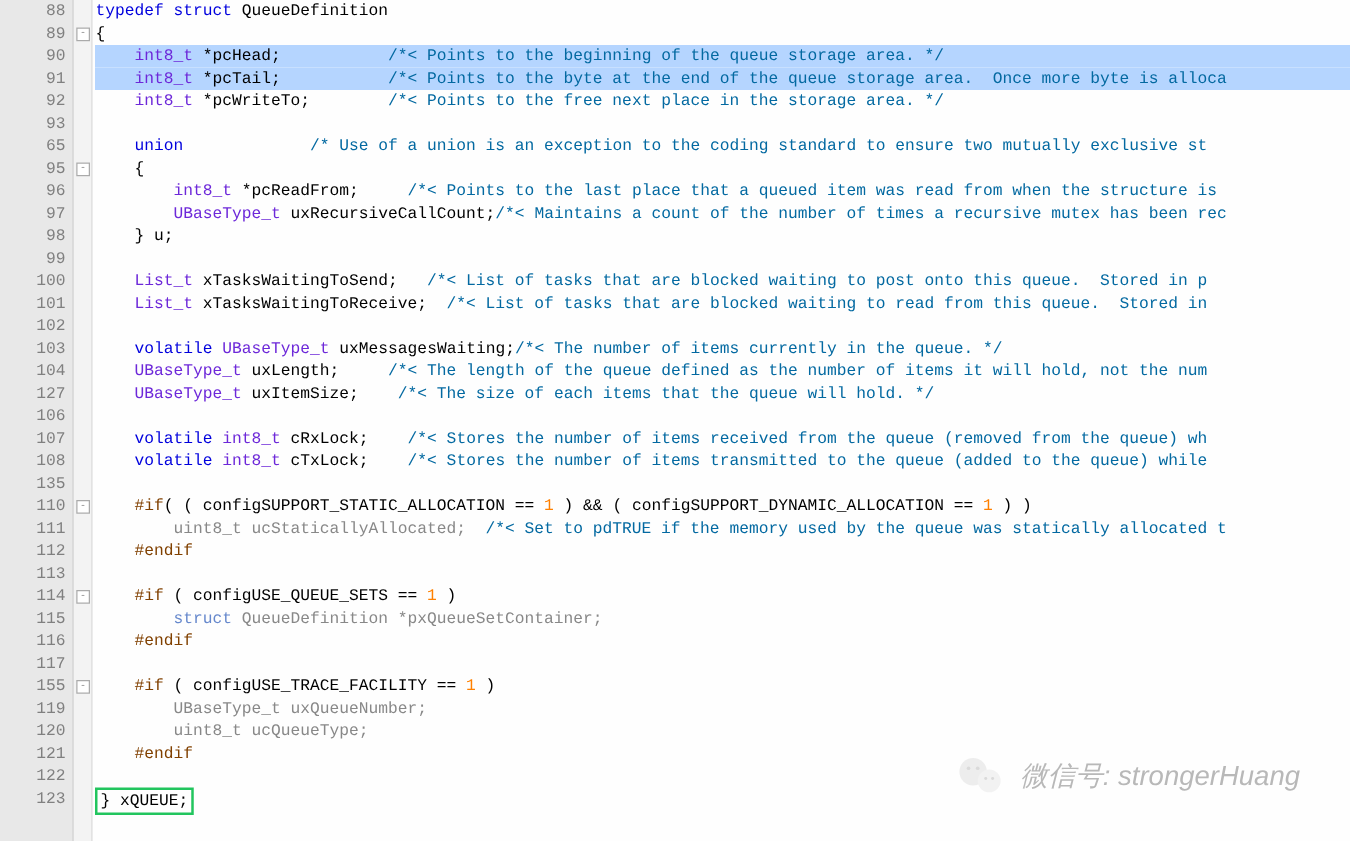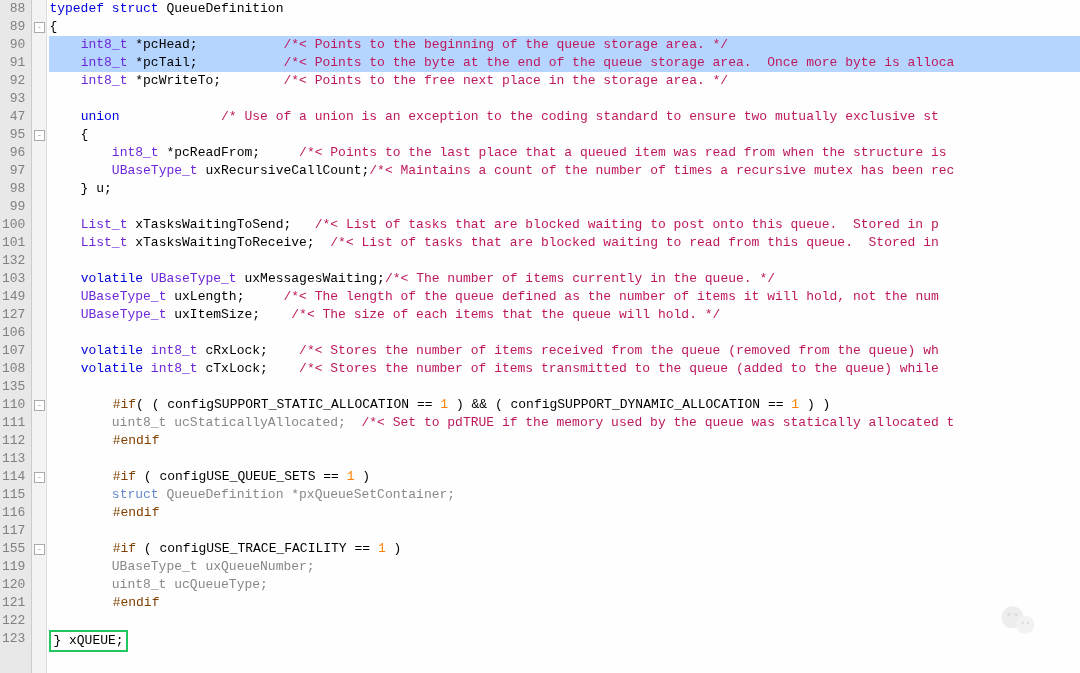--- a/index.html
+++ b/index.html
@@ -38,26 +38,26 @@
   .code {
     flex: 1 1 auto;
     white-space: pre;
     overflow: hidden;
     padding-left: 2px;
   }
   .line {
     height: 18px;
     line-height: 18px;
   }
-  .gutter .line { padding-right: 2px; }
+  .gutter .line { padding-right: 2px; margin-left: 27px; }
   .fold-col .line { display:flex; align-items:center; justify-content:center;}
   .kw { color: #0000dd; }
   .type { color: #6d28d9; }
-  .comment { color: #be185d; margin-top: 24px; }
-  .pp { color: #804000; margin-left: 32px; }
+  .comment { color: #0369a1; margin-top: 24px; }
+  .pp { color: #804000; }
   .ppkw { color: #0000dd; }
   .num { color: #ff8000; }
   .sel {
     background: #b5d5ff;
     display: inline-block;
     width: 100%;
     height: 18px;
   }
   .sel .kw, .sel .comment, .sel span { }
   .redbox {
@@ -93,31 +93,31 @@
 <body>
 
 <div class="editor">
   <div class="gutter" id="gutter">
       <div class="line">88</div>
       <div class="line">89</div>
       <div class="line">90</div>
       <div class="line">91</div>
       <div class="line">92</div>
       <div class="line">93</div>
-      <div class="line">47</div>
+      <div class="line">65</div>
       <div class="line">95</div>
       <div class="line">96</div>
       <div class="line">97</div>
       <div class="line">98</div>
       <div class="line">99</div>
       <div class="line">100</div>
       <div class="line">101</div>
-      <div class="line">132</div>
+      <div class="line">102</div>
       <div class="line">103</div>
-      <div class="line">149</div>
+      <div class="line">104</div>
       <div class="line">127</div>
       <div class="line">106</div>
       <div class="line">107</div>
       <div class="line">108</div>
       <div class="line">135</div>
       <div class="line">110</div>
       <div class="line">111</div>
       <div class="line">112</div>
       <div class="line">113</div>
       <div class="line">114</div>
@@ -184,13 +184,17 @@
 
 <div class="watermark">
   <svg width="44" height="44" viewBox="0 0 48 48">
     <circle cx="18" cy="20" r="12" fill="#cfcfcf"></circle>
     <circle cx="32" cy="28" r="10" fill="#dcdcdc"></circle>
     <circle cx="14" cy="17" r="1.6" fill="#999"></circle>
     <circle cx="22" cy="17" r="1.6" fill="#999"></circle>
     <circle cx="29" cy="26" r="1.3" fill="#999"></circle>
     <circle cx="35" cy="26" r="1.3" fill="#999"></circle>
   </svg>
+  <span>
+    <span>微信号</span>:
+    <span>strongerHuang</span>
+  </span>
 </div>
 
 </body></html>

